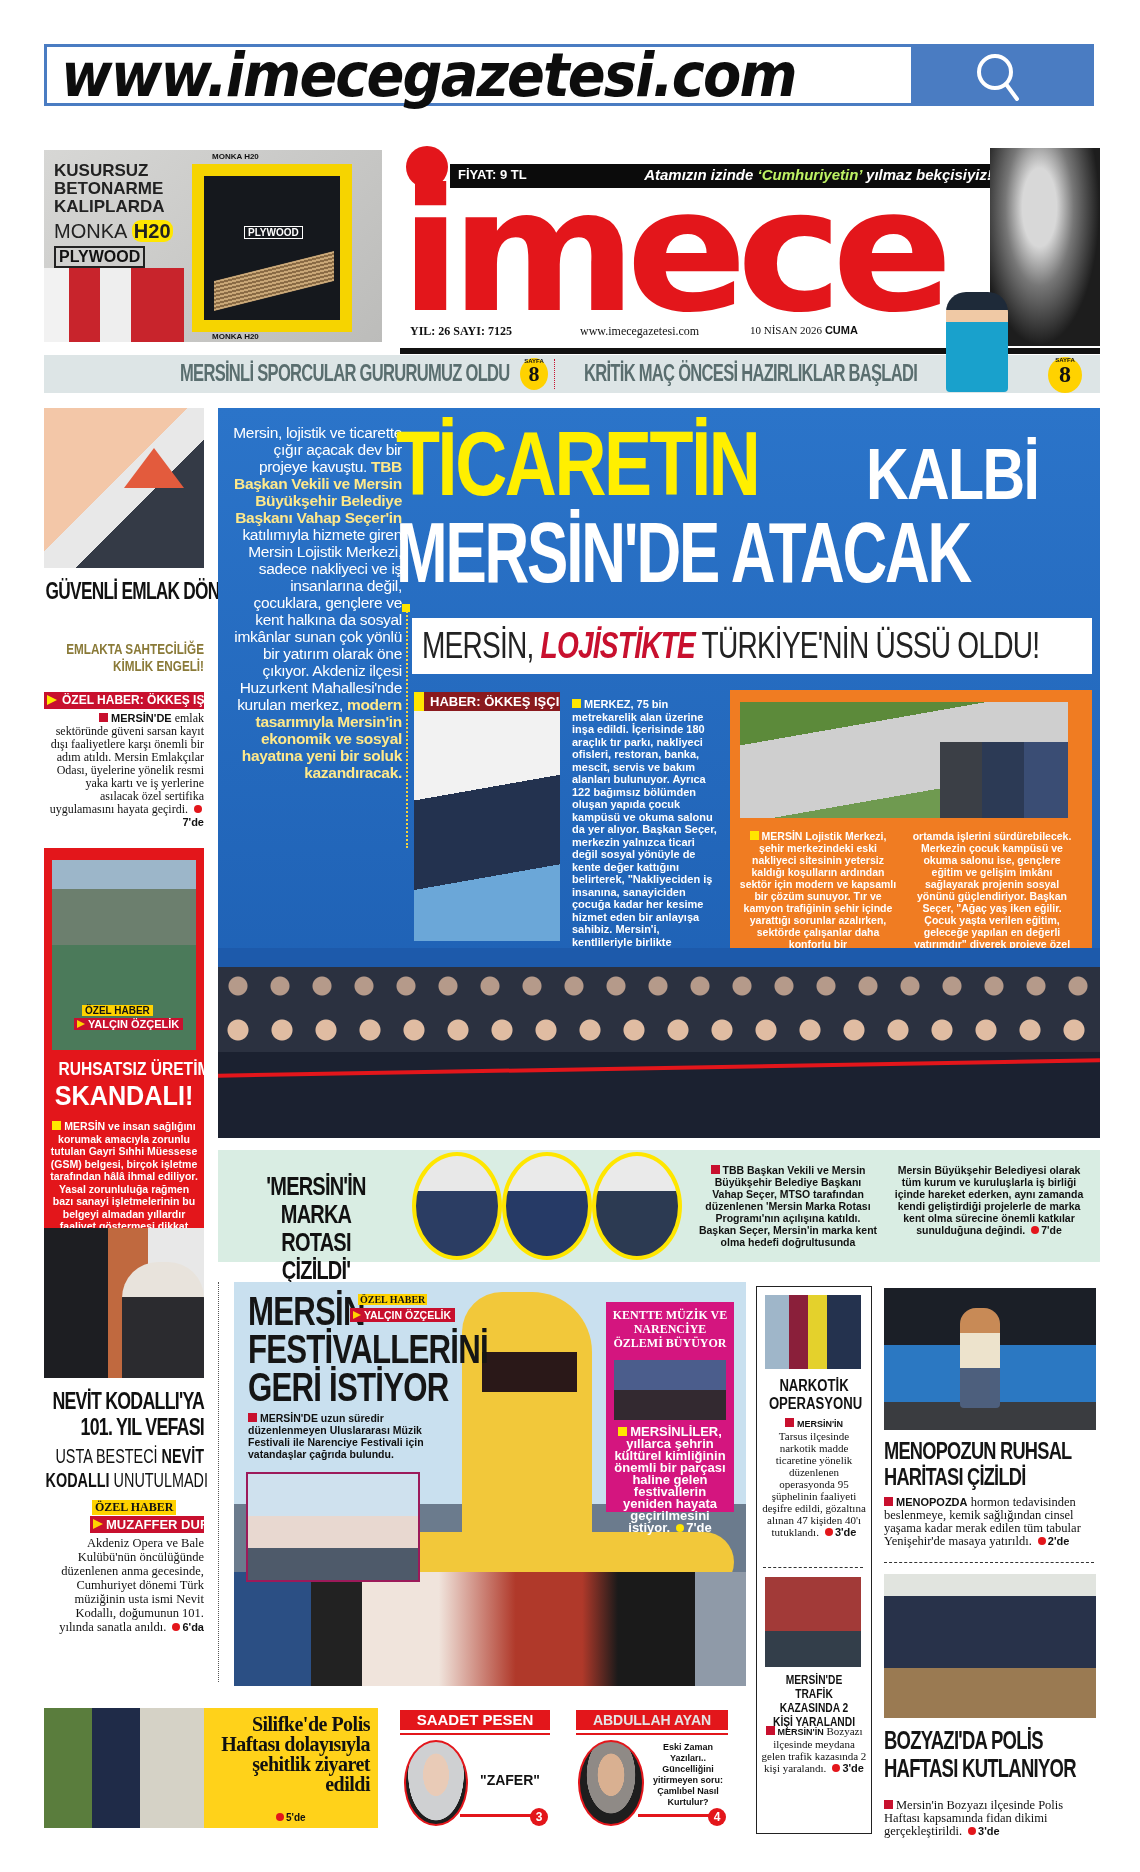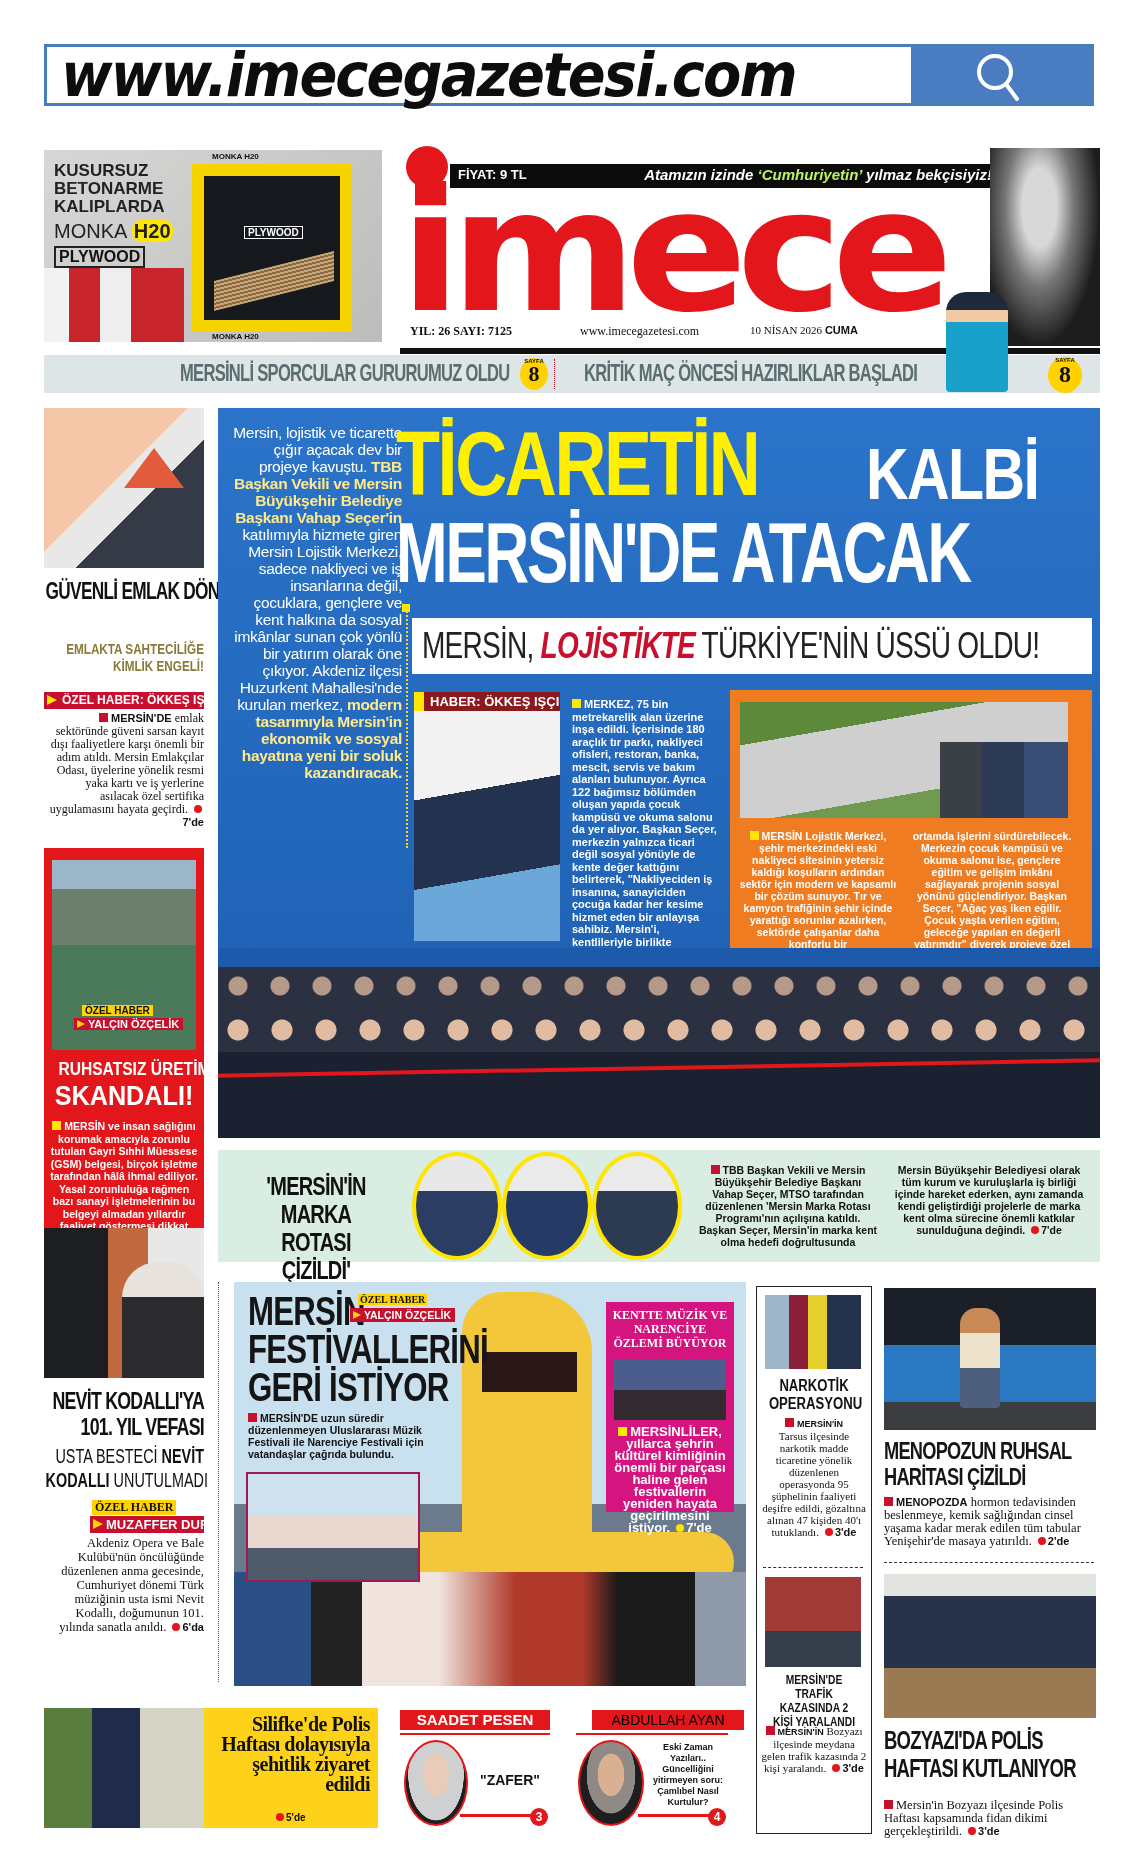--- a/index.html
+++ b/index.html
@@ -302,19 +302,19 @@
 
 <div class="abs" style="left:400px;top:1708px;width:150px;height:122px;">
   <div class="abs" style="left:0;top:2px;width:150px;height:20px;background:#e3161b;color:#fff;font-weight:900;font-size:15px;line-height:20px;text-align:center;">SAADET PESEN</div>
   <div class="abs" style="left:0;top:25px;width:150px;height:2px;background:#e3161b;"></div>
   <div class="abs" style="left:4px;top:32px;width:64px;height:86px;border-radius:50%;border:2px solid #e3161b;background:radial-gradient(ellipse at 50% 40%,#e9cbb7 0 30%,#cfd0d2 31% 65%,#1e1e1e 66%);"></div>
   <div class="abs" style="left:80px;top:64px;font-weight:bold;font-size:14px;">"ZAFER"</div>
   <div class="abs" style="left:60px;top:106px;width:86px;height:3px;background:#e3161b;"></div>
   <div class="abs" style="left:130px;top:100px;width:18px;height:18px;border-radius:50%;background:#e3161b;color:#fff;font-weight:bold;font-size:12px;text-align:center;line-height:18px;">3</div>
 </div>
 <div class="abs" style="left:576px;top:1708px;width:152px;height:122px;">
-  <div class="abs" style="left:16px;top:2px;width:152px;height:20px;background:#e3161b;color:#000000;font-weight:400;font-size:14px;line-height:20px;text-align:center;white-space:nowrap;">ABDULLAH AYAN</div>
+  <div class="abs" style="left:0;top:2px;width:152px;height:20px;background:#e3161b;color:#e5e5e5;font-weight:700;font-size:14px;line-height:20px;text-align:center;white-space:nowrap;">ABDULLAH AYAN</div>
   <div class="abs" style="left:0;top:25px;width:152px;height:2px;background:#e3161b;"></div>
   <div class="abs" style="left:2px;top:32px;width:66px;height:86px;border-radius:50%;border:2px solid #e3161b;background:radial-gradient(ellipse at 50% 40%,#d9b091 0 30%,#8f8a86 31% 55%,#1e1e1e 56%);"></div>
   <div class="abs" style="left:74px;top:34px;width:76px;text-align:center;font-weight:bold;font-size:9px;line-height:11px;">Eski Zaman Yazıları.. Güncelliğini yitirmeyen soru: Çamlıbel Nasıl Kurtulur?</div>
   <div class="abs" style="left:62px;top:106px;width:86px;height:3px;background:#e3161b;"></div>
   <div class="abs" style="left:132px;top:100px;width:18px;height:18px;border-radius:50%;background:#e3161b;color:#fff;font-weight:bold;font-size:12px;text-align:center;line-height:18px;">4</div>
 </div>
 
 </body></html>

